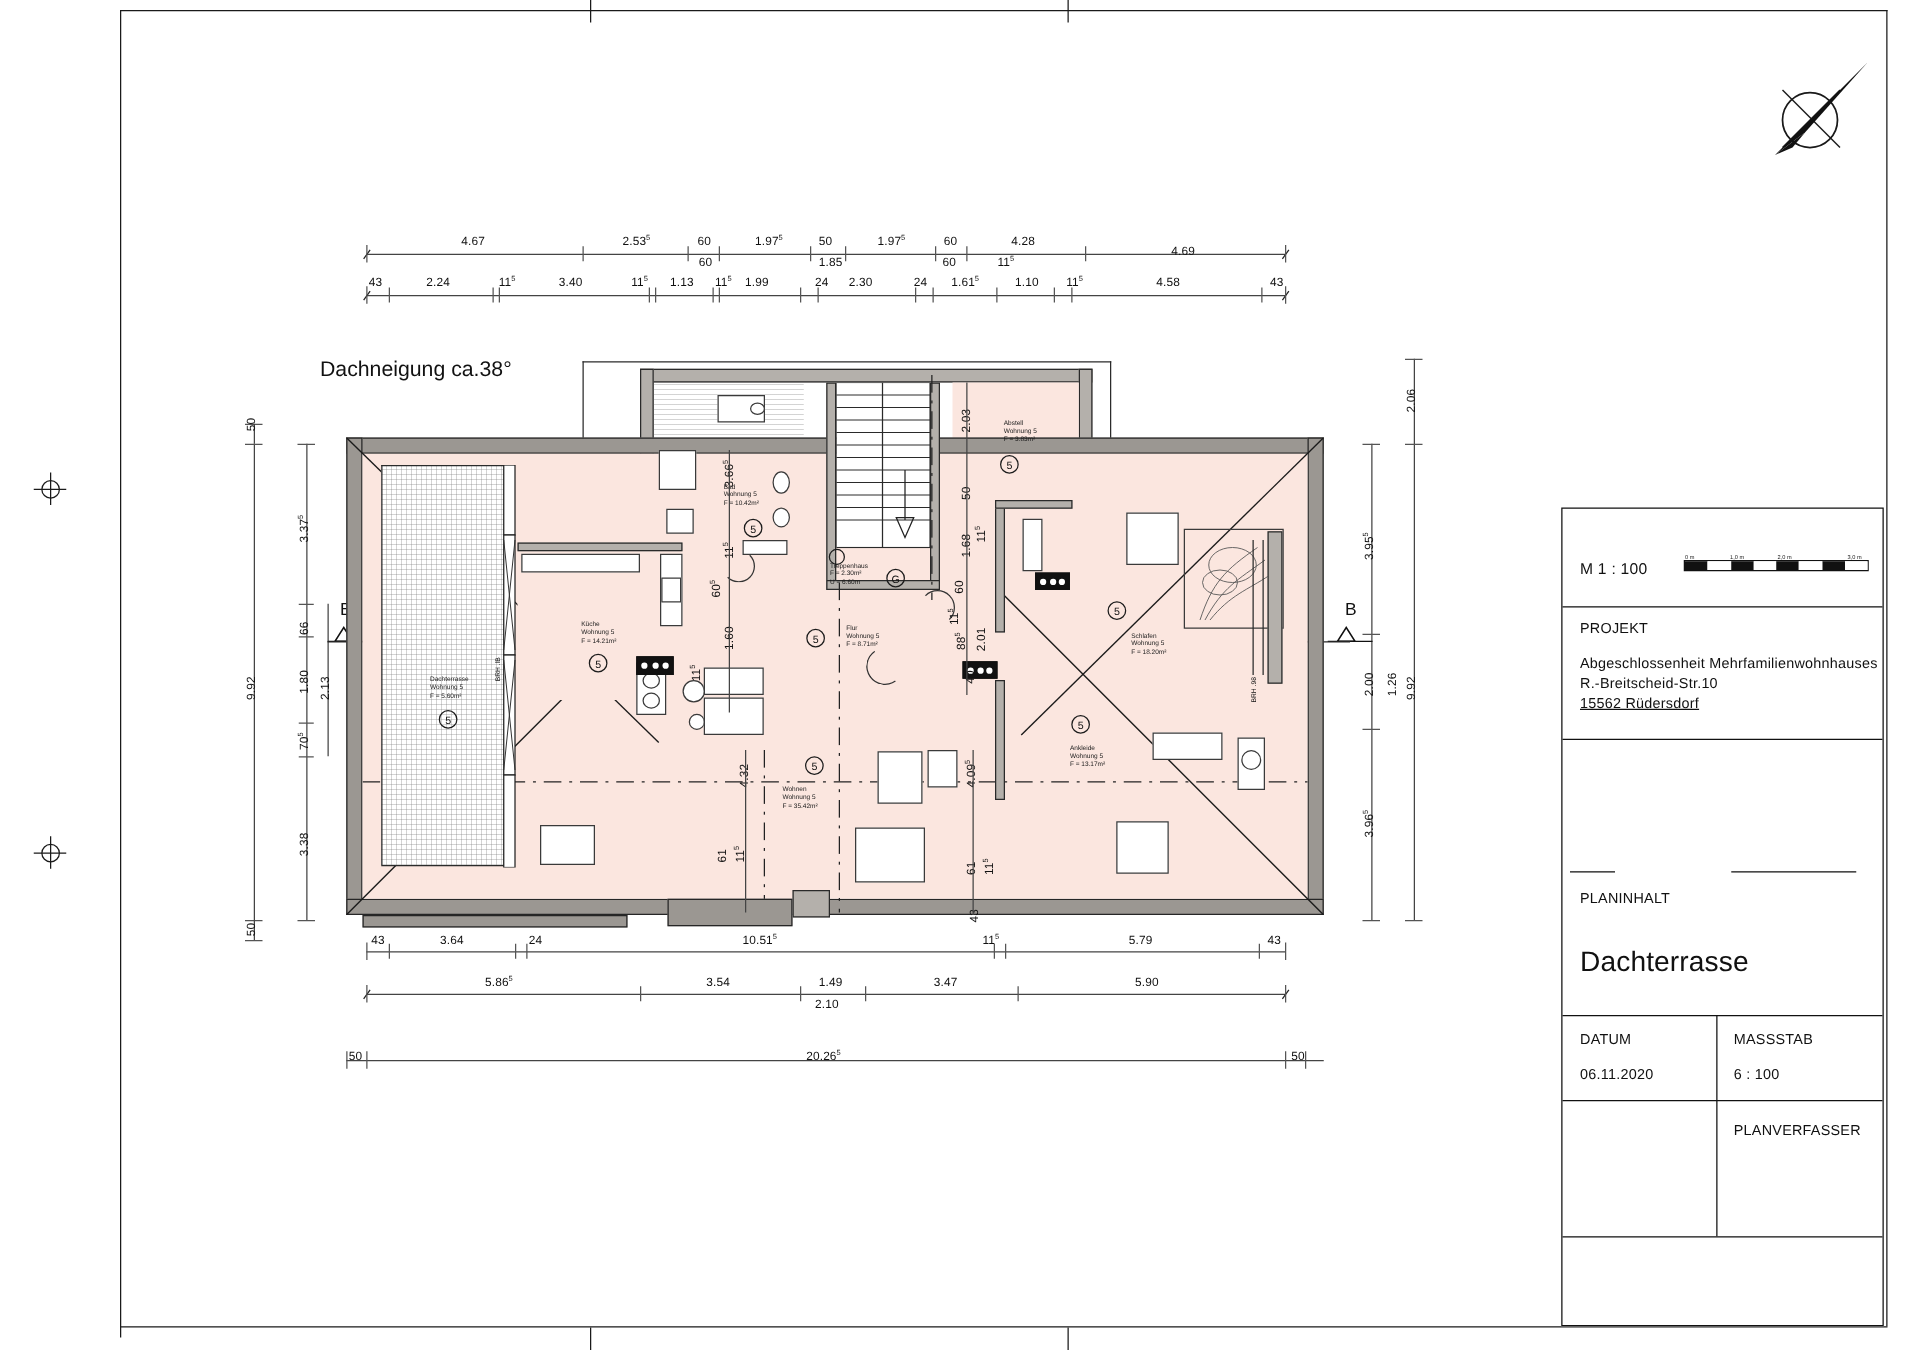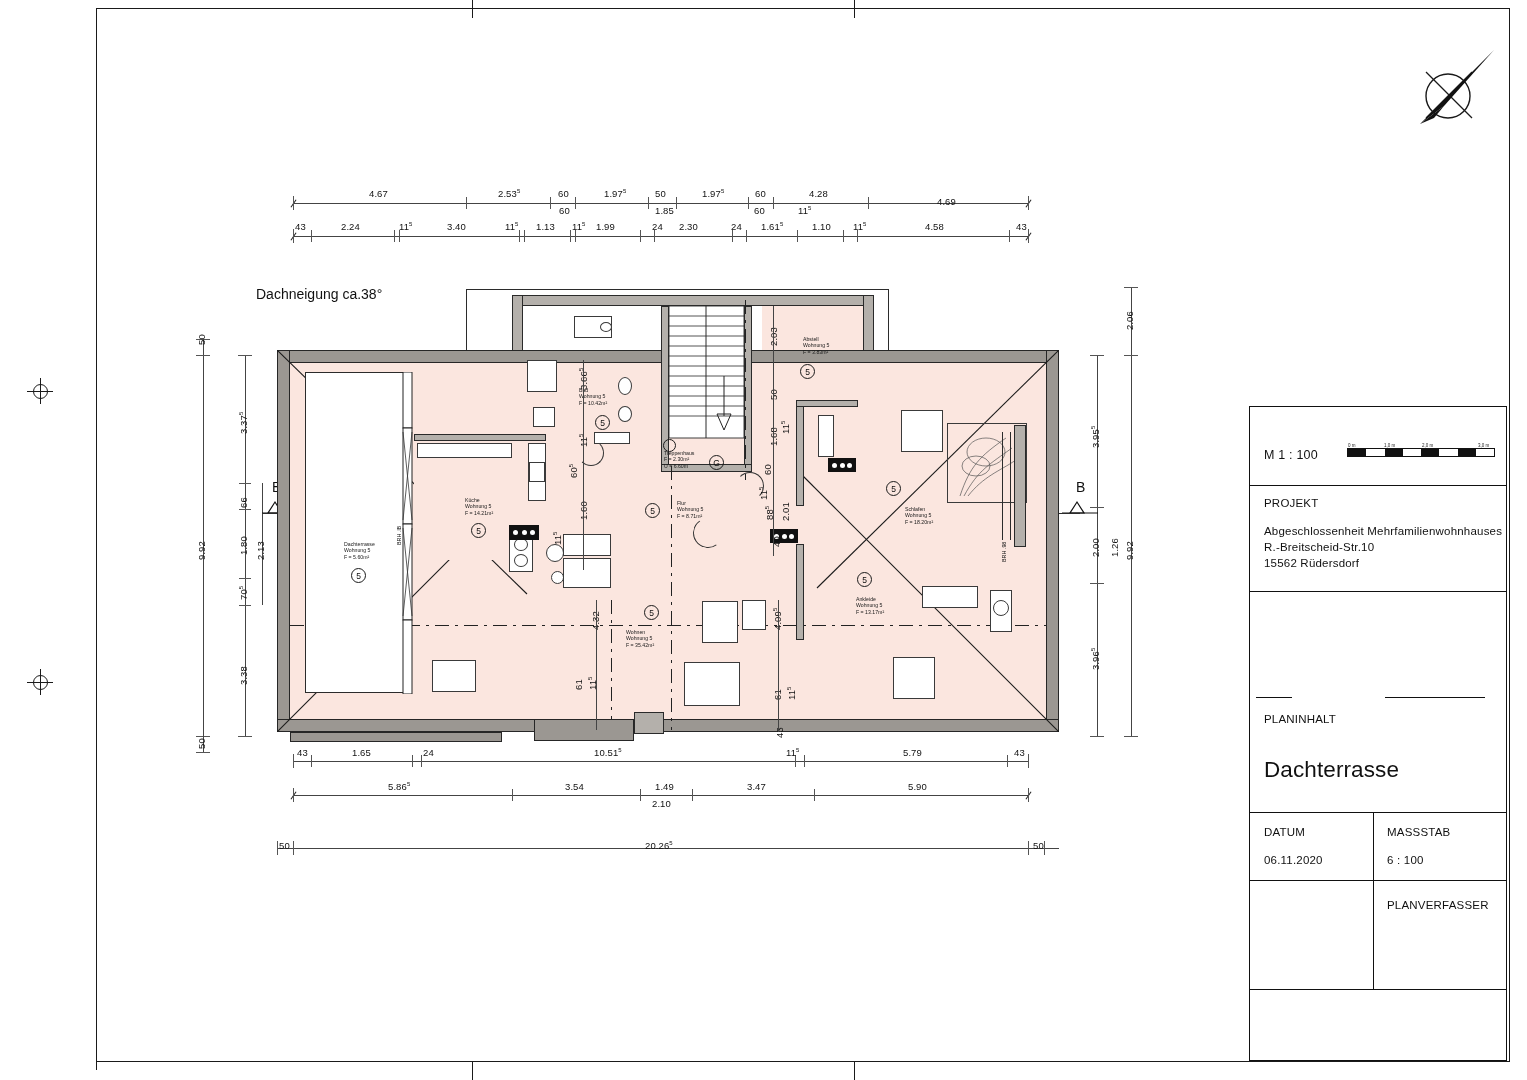--- a/index.html
+++ b/index.html
@@ -61,21 +61,21 @@
   #plan { position:absolute; left:0; top:0; width:1250px; height:1080px; }
 
   .txt {
     position:absolute; color:#111;
     font-family:"Liberation Sans", sans-serif;
     white-space: nowrap;
   }
   .dim-txt { font-size:9.5px; letter-spacing:.1px; }
   .dim-txt sup { font-size:6px; vertical-align: super; }
   .room-txt { font-size:5.2px; line-height:6.4px; color:#1a1a1a; }
-  .note-txt { font-size:14px; color:#111; }
+  .note-txt { font-size:17px; color:#111; }
   .small-lbl { font-size:5.4px; color:#111; }
 
   .dimline { position:absolute; background:#444; height:1px; }
   .dimline-v { position:absolute; background:#444; width:1px; }
   .dimtick {
     position:absolute; width:9px; height:1px; background:#222;
     transform-origin:center; transform: rotate(-55deg);
   }
   .extline { position:absolute; background:#555; width:1px; }
   .extline-h { position:absolute; background:#555; height:1px; }
@@ -536,21 +536,21 @@
     <div class="extline" style="left:293px;top:754px;height:14px;"></div>
     <div class="extline" style="left:311px;top:755px;height:12px;"></div>
     <div class="extline" style="left:412px;top:755px;height:12px;"></div>
     <div class="extline" style="left:421px;top:755px;height:12px;"></div>
     <div class="extline" style="left:795px;top:755px;height:12px;"></div>
     <div class="extline" style="left:804px;top:755px;height:12px;"></div>
     <div class="extline" style="left:1007px;top:755px;height:12px;"></div>
     <div class="extline" style="left:1028px;top:754px;height:14px;"></div>
 
     <div class="txt dim-txt" style="left:297px;top:747px;">43</div>
-    <div class="txt dim-txt" style="left:352px;top:747px;">1.65</div>
+    <div class="txt dim-txt" style="left:352px;top:747px;">3.64</div>
     <div class="txt dim-txt" style="left:423px;top:747px;">24</div>
     <div class="txt dim-txt" style="left:594px;top:747px;">10.51<sup>5</sup></div>
     <div class="txt dim-txt" style="left:786px;top:747px;">11<sup>5</sup></div>
     <div class="txt dim-txt" style="left:903px;top:747px;">5.79</div>
     <div class="txt dim-txt" style="left:1014px;top:747px;">43</div>
 
     <div class="dimline" style="left:293px;top:795px;width:735px;"></div>
     <div class="dimtick" style="left:289px;top:795px;"></div>
     <div class="dimtick" style="left:1024px;top:795px;"></div>
     <div class="extline" style="left:293px;top:788px;height:14px;"></div>
@@ -594,21 +594,21 @@
     </div>
     <div class="sb-label" style="left:98px;top:36px;">0 m</div>
     <div class="sb-label" style="left:134px;top:36px;">1,0 m</div>
     <div class="sb-label" style="left:172px;top:36px;">2,0 m</div>
     <div class="sb-label" style="left:228px;top:36px;">3,0 m</div>
 
     <div class="tb-divider" style="left:0;top:184px;width:100%;"></div>
     <div class="tb-cell-text" style="left:14px;top:90px;">PROJEKT</div>
     <div class="tb-cell-text" style="left:14px;top:118px;">Abgeschlossenheit  Mehrfamilienwohnhauses</div>
     <div class="tb-cell-text" style="left:14px;top:134px;">R.-Breitscheid-Str.10</div>
-    <div class="tb-cell-text" style="left:14px;top:150px;">15562 Rüdersdorf</div>
+    <div class="tb-cell-text" style="left:14px;top:150px;text-decoration:underline;">15562 Rüdersdorf</div>
 
     <div class="tb-divider" style="left:6px;top:290px;width:36px;"></div>
     <div class="tb-divider" style="left:135px;top:290px;width:100px;"></div>
 
     <div class="tb-cell-text" style="left:14px;top:306px;">PLANINHALT</div>
     <div class="tb-cell-text tb-big" style="left:14px;top:350px;">Dachterrasse</div>
     <div class="tb-divider" style="left:0;top:405px;width:100%;"></div>
 
     <div class="tb-vline" style="left:123px;top:405px;height:177px;"></div>
     <div class="tb-cell-text" style="left:14px;top:419px;">DATUM</div>

